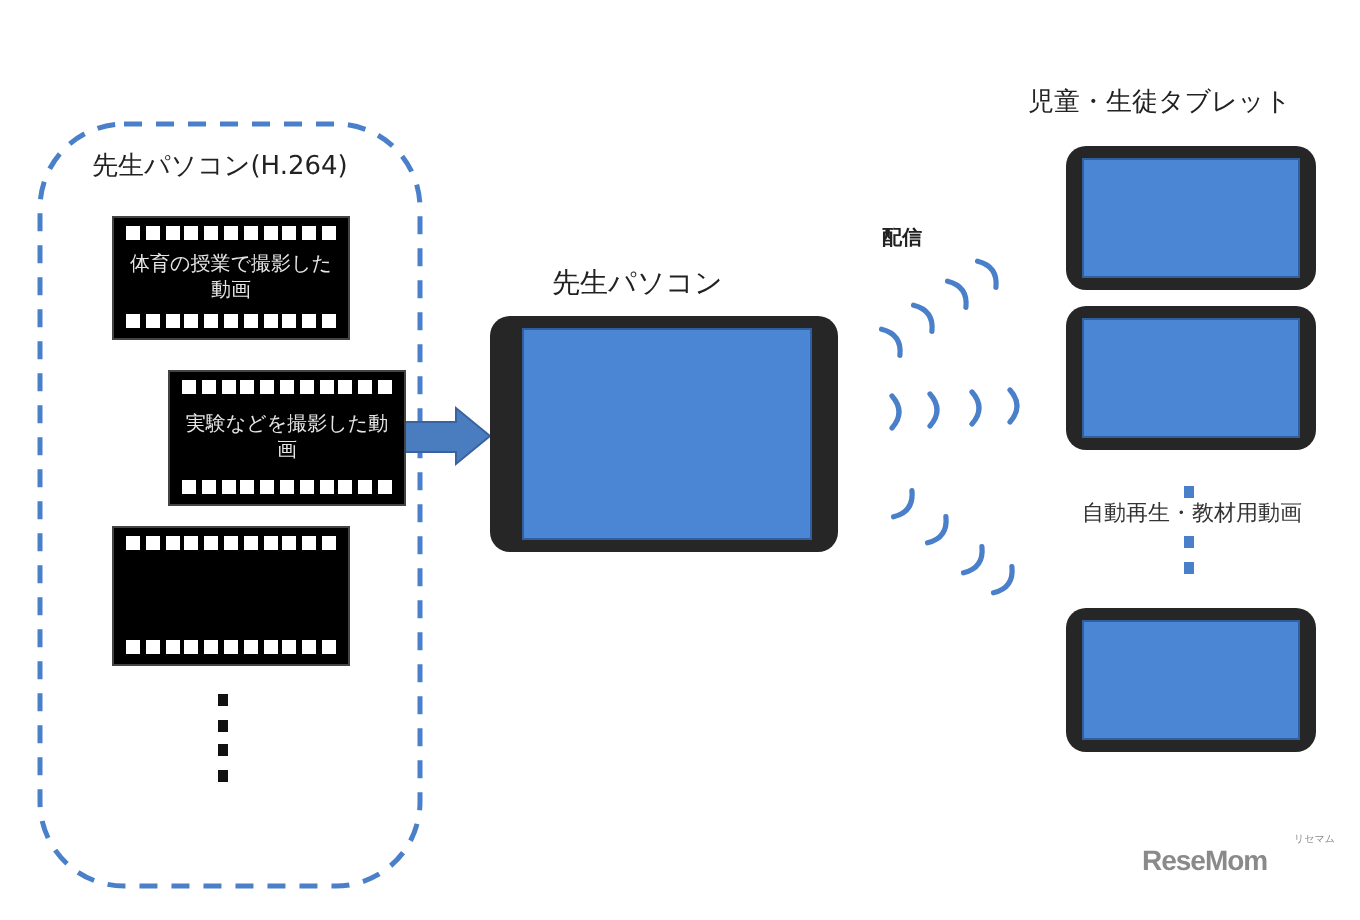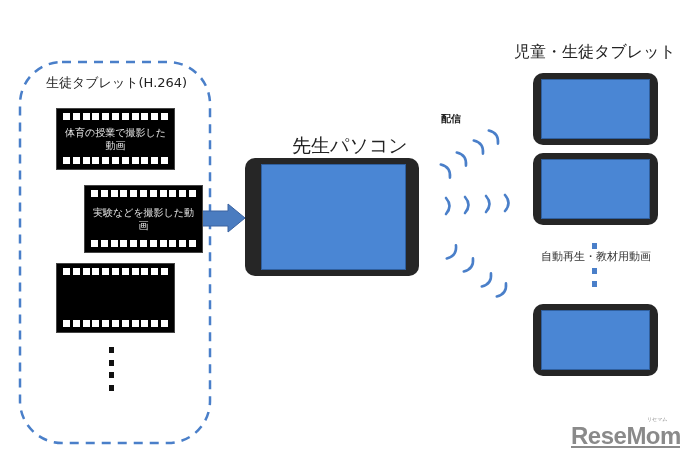--- a/index.html
+++ b/index.html
@@ -32,21 +32,21 @@
       <path d="M -2 -8 Q 5 0 -2 8" fill="none" stroke="#4a7fc9" stroke-width="2.6" stroke-linecap="round" transform="translate(467,205) rotate(0)"></path>
       <path d="M -2 -8 Q 5 0 -2 8" fill="none" stroke="#4a7fc9" stroke-width="2.6" stroke-linecap="round" transform="translate(488,204) rotate(0)"></path>
       <path d="M -2 -8 Q 5 0 -2 8" fill="none" stroke="#4a7fc9" stroke-width="2.6" stroke-linecap="round" transform="translate(507,203) rotate(0)"></path>
       <path d="M -2 -8 Q 5 0 -2 8" fill="none" stroke="#4a7fc9" stroke-width="2.6" stroke-linecap="round" transform="translate(453,253) rotate(35)"></path>
       <path d="M -2 -8 Q 5 0 -2 8" fill="none" stroke="#4a7fc9" stroke-width="2.6" stroke-linecap="round" transform="translate(470,266) rotate(35)"></path>
       <path d="M -2 -8 Q 5 0 -2 8" fill="none" stroke="#4a7fc9" stroke-width="2.6" stroke-linecap="round" transform="translate(488,281) rotate(35)"></path>
       <path d="M -2 -8 Q 5 0 -2 8" fill="none" stroke="#4a7fc9" stroke-width="2.6" stroke-linecap="round" transform="translate(503,291) rotate(35)"></path>
     </g>
 </svg>
 
-<div class="label" style="left:46px;top:74px;font-size:13px;">生徒タブレット(H.264)</div>
+<div class="label" style="left:46px;top:74px;font-size:13px;">先生パソコン(H.264)</div>
 
 <div class="film" style="top:108px;height:62px;">
   <div class="perfs" style="top:4px;">
       <span></span>
       <span></span>
       <span></span>
       <span></span>
       <span></span>
       <span></span>
       <span></span>
@@ -130,41 +130,41 @@
     </div>
 </div>
 
 <div>
   <div class="dot" style="left:109px;top:347px;background:#111;"></div>
   <div class="dot" style="left:109px;top:360px;background:#111;"></div>
   <div class="dot" style="left:109px;top:372px;background:#111;"></div>
   <div class="dot" style="left:109px;top:385px;background:#111;"></div>
 </div>
 
-<div class="label" style="left:292px;top:133px;font-size:19px;">先生パソコン</div>
+<div class="label" style="left:276px;top:133px;font-size:14px;">先生パソコン</div>
 <div class="device" style="left:245px;top:158px;width:174px;height:118px;">
   <div class="screen" style="left:16px;top:6px;width:145px;height:106px;"></div>
 </div>
 
 <div class="label" style="left:441px;top:112px;font-size:10px;font-weight:bold;">配信</div>
 
-<div class="label" style="left:514px;top:42px;font-size:16px;">児童・生徒タブレット</div>
+<div class="label" style="left:514px;top:42px;font-size:13px;">児童・生徒タブレット</div>
 
 <div class="device" style="left:533px;top:73px;width:125px;height:72px;">
   <div class="screen" style="left:8px;top:6px;width:109px;height:60px;"></div>
 </div>
 <div class="device" style="left:533px;top:153px;width:125px;height:72px;">
   <div class="screen" style="left:8px;top:6px;width:109px;height:60px;"></div>
 </div>
 
 <div>
   <div class="dot" style="left:592px;top:243px;background:#4a7fc9;"></div>
   <div class="dot" style="left:592px;top:268px;background:#4a7fc9;"></div>
   <div class="dot" style="left:592px;top:281px;background:#4a7fc9;"></div>
 </div>
 <div class="label" style="left:541px;top:249px;font-size:11px;color:#333;">自動再生・教材用動画</div>
 
 <div class="device" style="left:533px;top:304px;width:125px;height:72px;">
   <div class="screen" style="left:8px;top:6px;width:109px;height:60px;"></div>
 </div>
 
-<div class="logo" style="left:571px;top:422px;font-size:24px;letter-spacing:-0.5px;text-decoration:underline;">ReseMom</div>
+<div class="logo" style="left:571px;top:422px;font-size:14px;letter-spacing:-0.5px;">ReseMom</div>
 <div class="logo" style="left:647px;top:416px;font-size:5px;font-weight:normal;">リセマム</div>
 
 </body></html>

